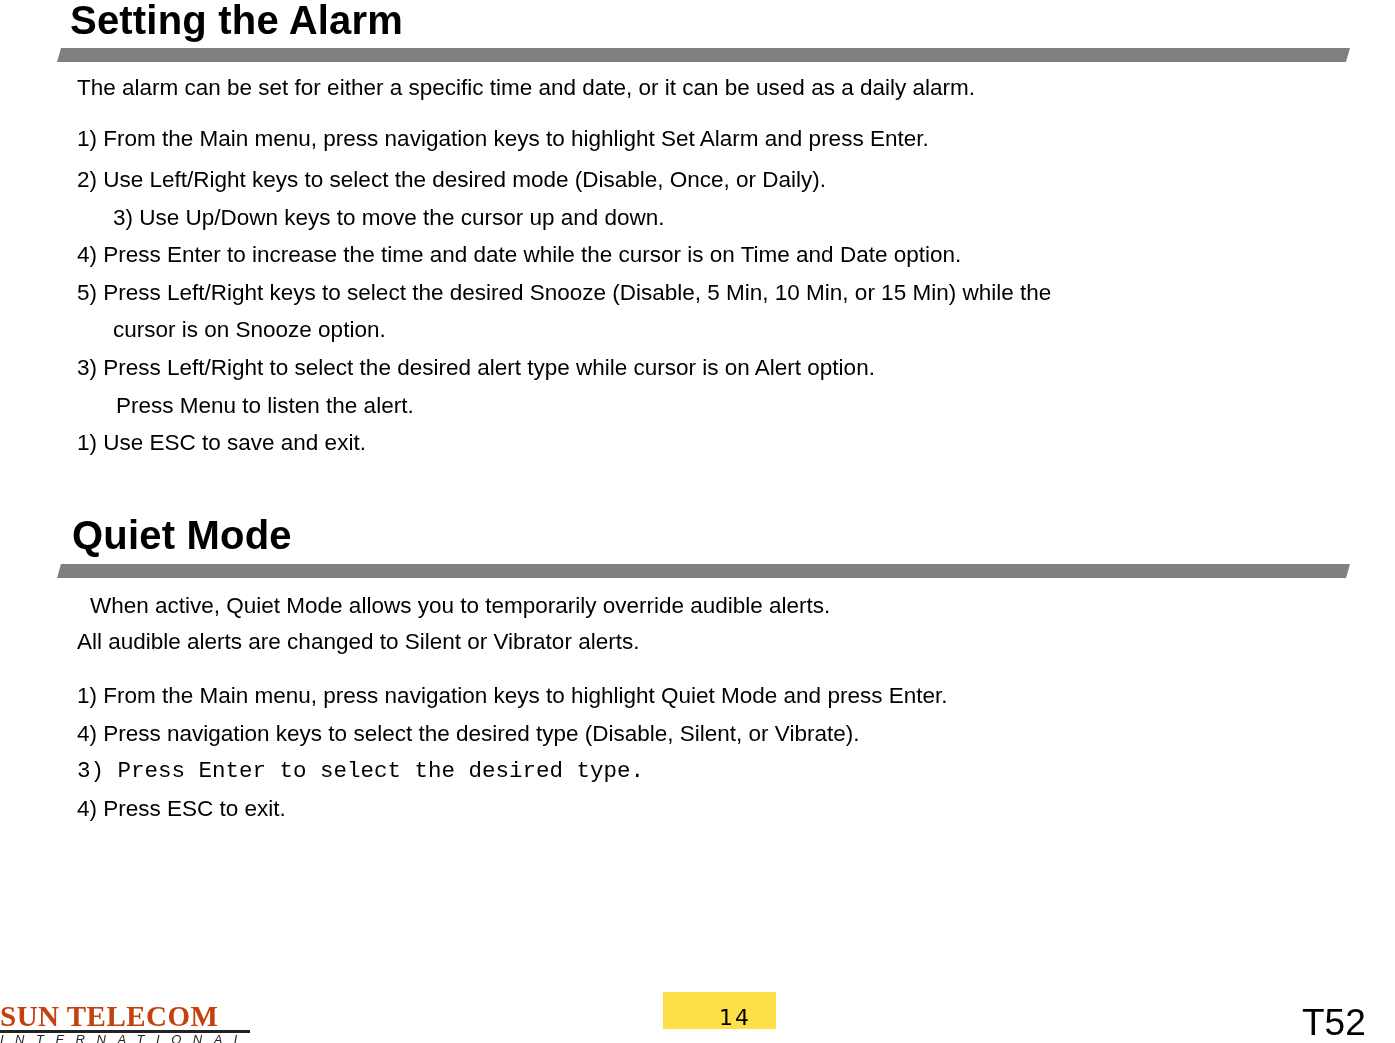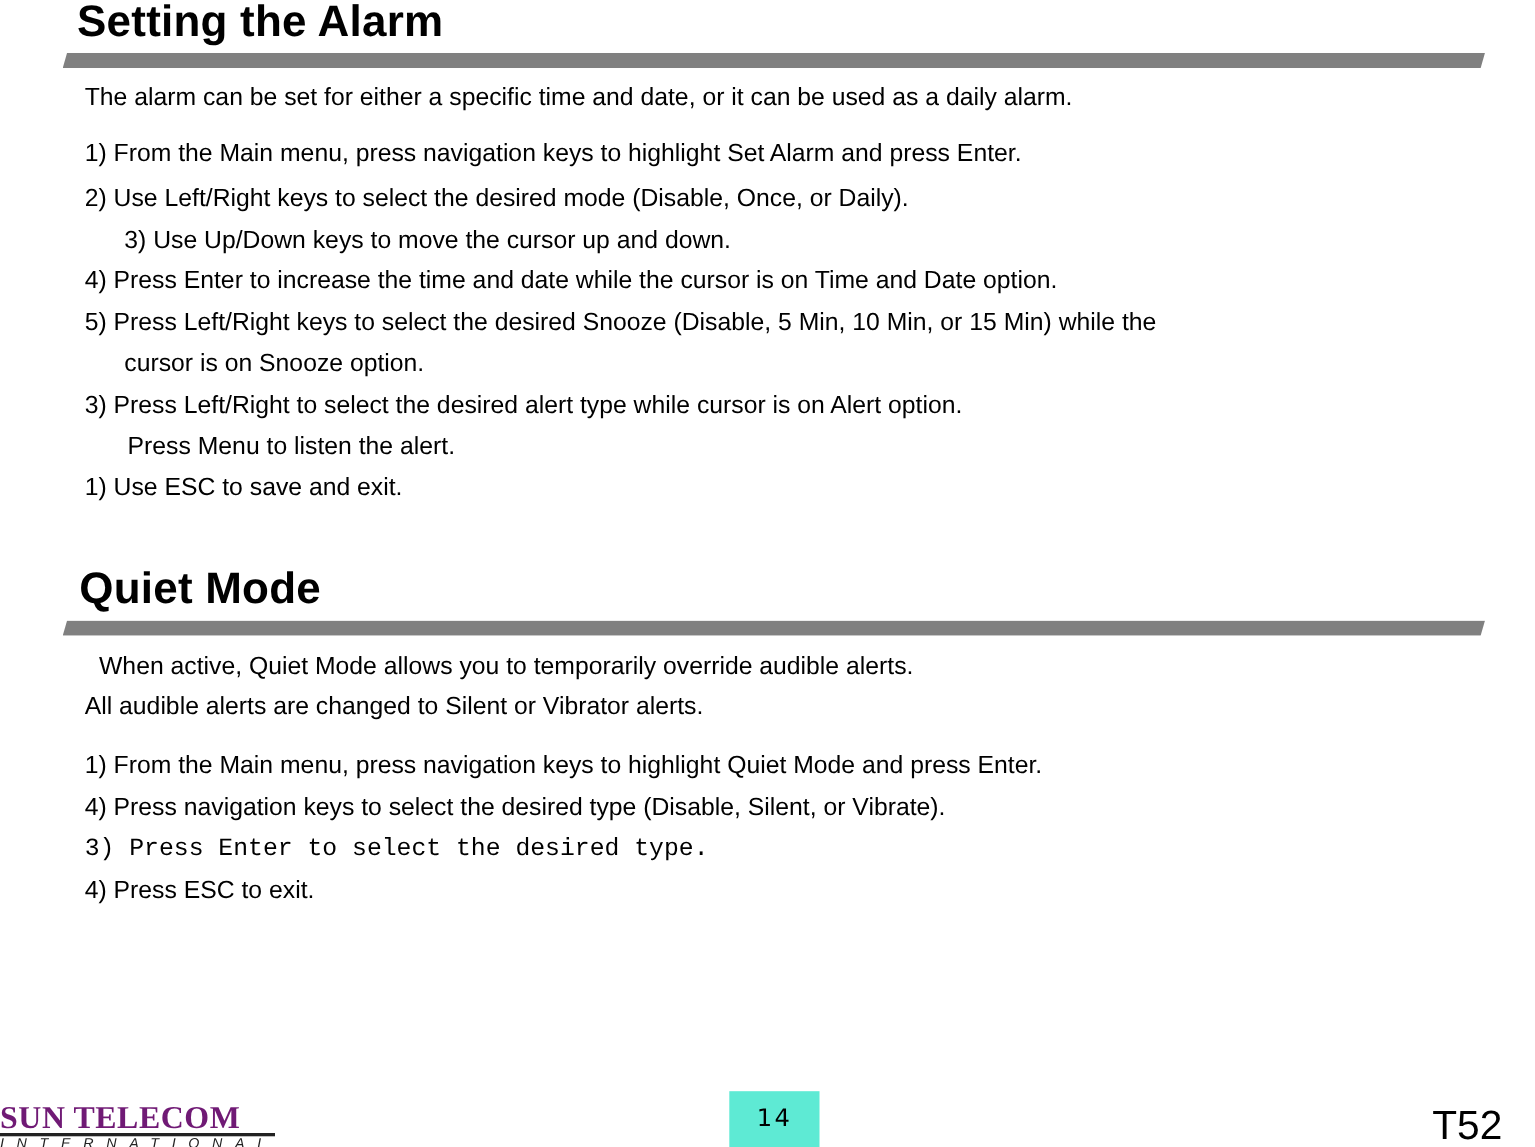--- a/index.html
+++ b/index.html
@@ -3,28 +3,28 @@
 <meta charset="utf-8">
 <style>
   html, body { margin: 0; padding: 0; background: #ffffff; }
   body { width: 1395px; height: 1043px; position: relative; overflow: hidden;
          font-family: "Liberation Sans", "DejaVu Sans", sans-serif; color: #000; }
   .h1 { position: absolute; font-weight: bold; font-size: 40px; line-height: 44px; letter-spacing: 0.2px; }
   .bar { position: absolute; height: 14px; background: #808080;
          clip-path: polygon(4px 0, 100% 0, calc(100% - 4px) 100%, 0 100%); }
   .p { position: absolute; font-size: 22.5px; line-height: 28px; white-space: nowrap; }
   .indent { padding-left: 36px; }
-  .page-num { position: absolute; left: 663px; top: 992px; width: 82px; height: 51px;
-              background: #5eead4; font-size: 22px; text-align: center; line-height: 51px;
-              font-family: "DejaVu Sans", sans-serif; letter-spacing: 2px; }
+  .page-num { position: absolute; left: 663px; top: 992px; width: 82px; height: 37px;
+              background: #fde047; font-size: 22px; text-align: center; line-height: 51px;
+              font-family: "DejaVu Sans", sans-serif; letter-spacing: 2px; padding-left: 31px; }
   .model { position: absolute; left: 1302px; top: 1003px; font-size: 37px; line-height: 40px;
            font-family: "Liberation Sans", sans-serif; }
   .logo { position: absolute; left: 0; top: 1003px; width: 252px; }
   .logo-main { font-family: "Liberation Serif", serif; font-weight: bold; font-size: 29px;
-               line-height: 26px; letter-spacing: 0.5px; color: #701a75; white-space: nowrap; }
+               line-height: 26px; letter-spacing: 0.5px; color: #c2410c; white-space: nowrap; }
   .logo-line { height: 3px; background: #222; margin-top: 1px; width: 250px; }
   .logo-sub { font-family: "Liberation Sans", sans-serif; font-style: italic; font-size: 13px;
               letter-spacing: 11.5px; line-height: 14px; color: #222; white-space: nowrap; }
 </style>
 </head>
 <body>
 
 <div class="h1" style="left:70px; top:-2px;">Setting the Alarm</div>
 <div class="bar" style="left:57px; top:48px; width:1293px;"></div>
 

